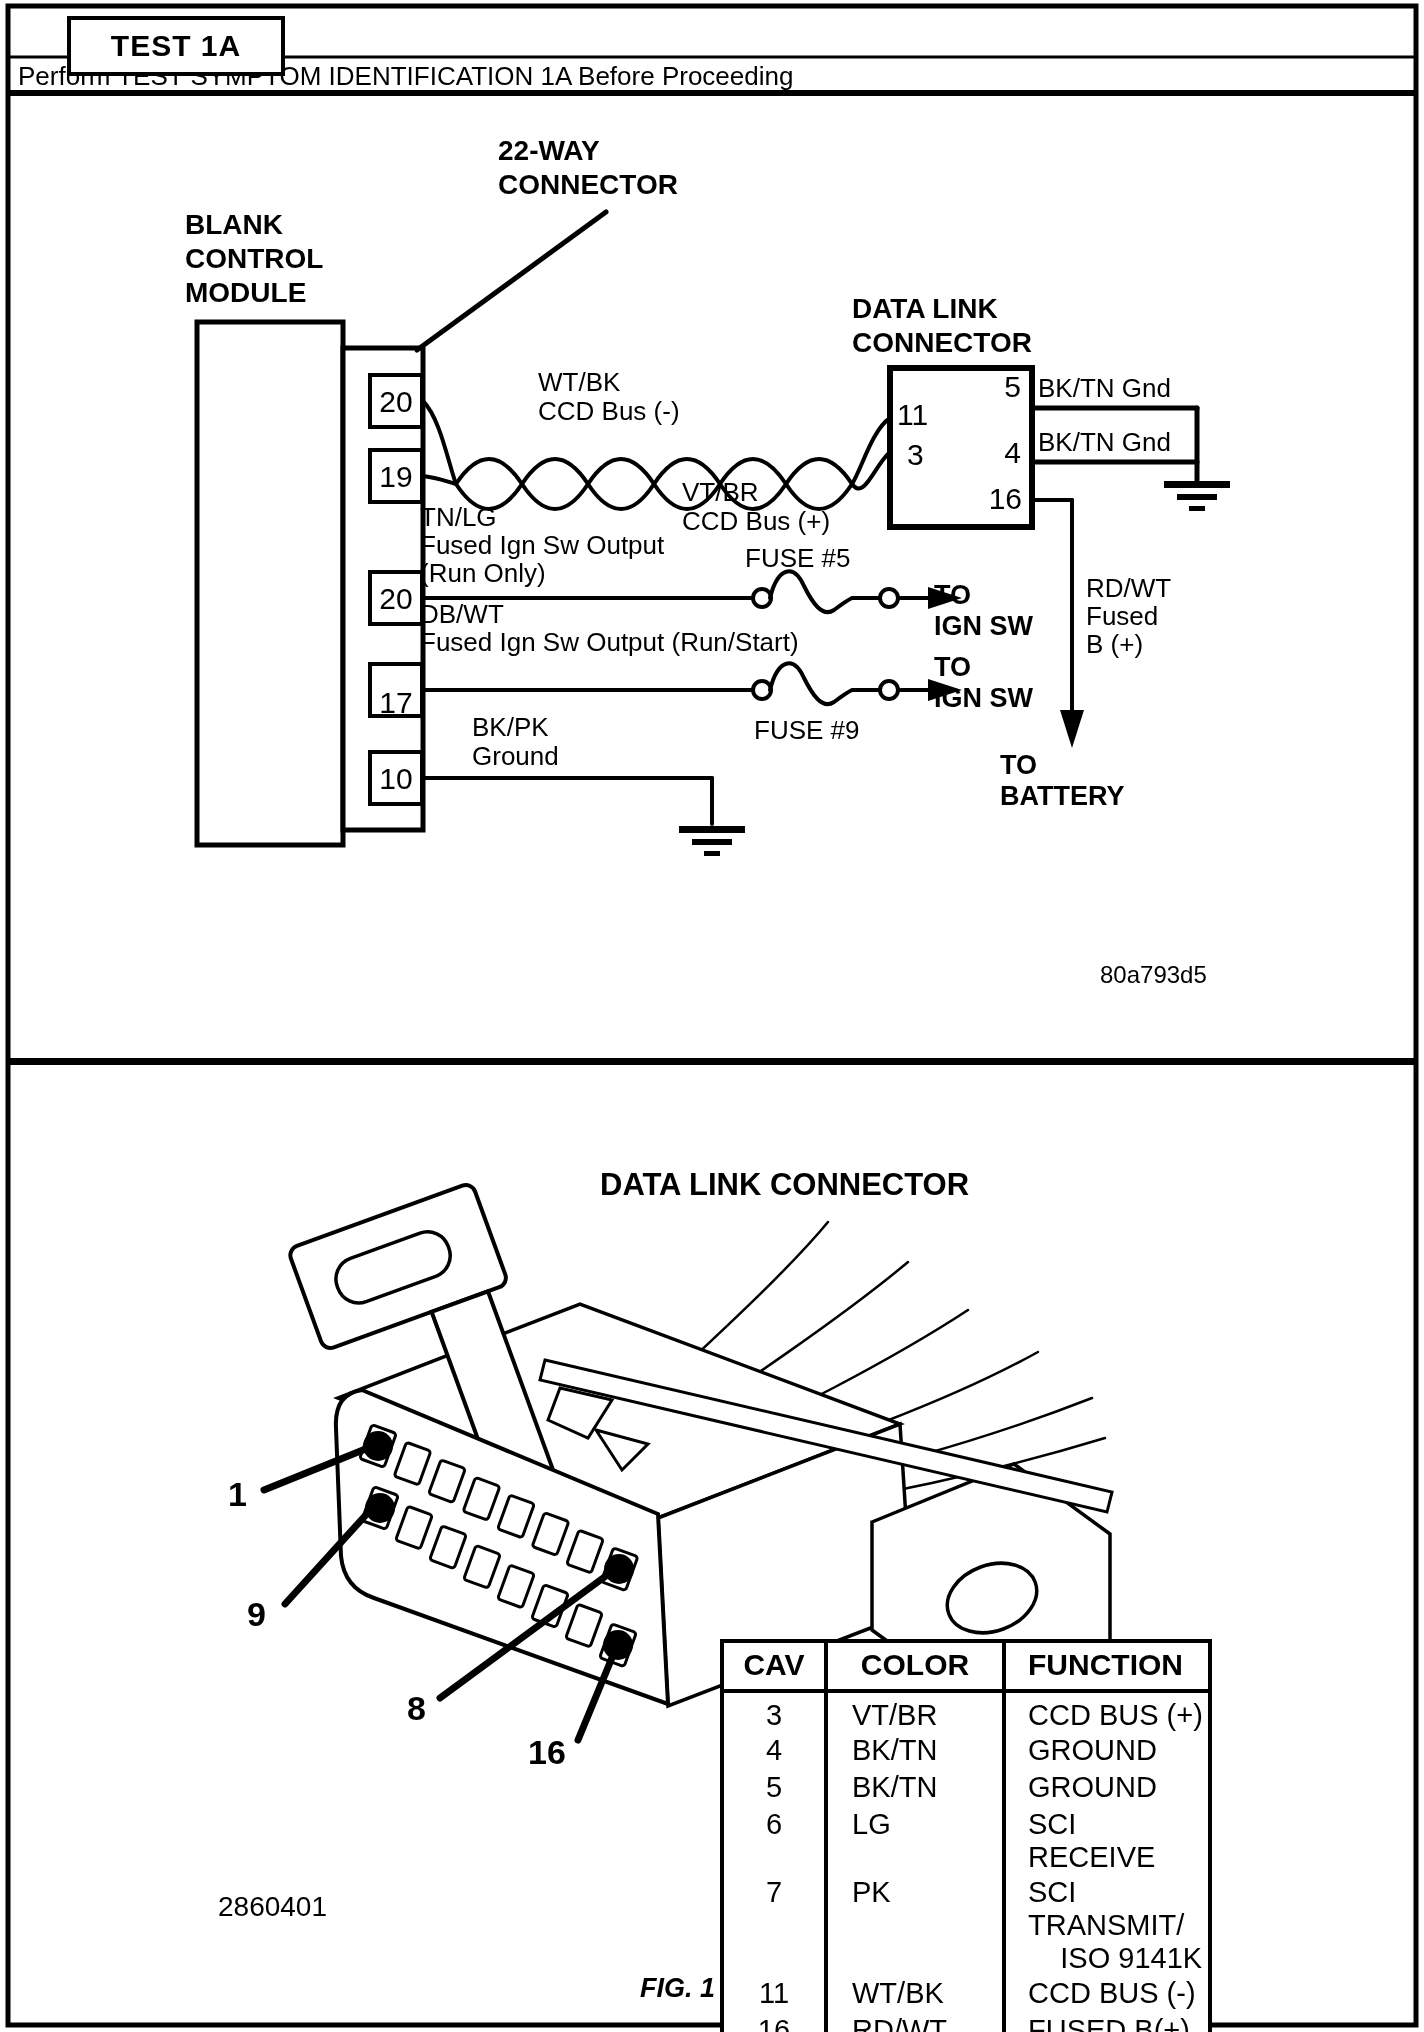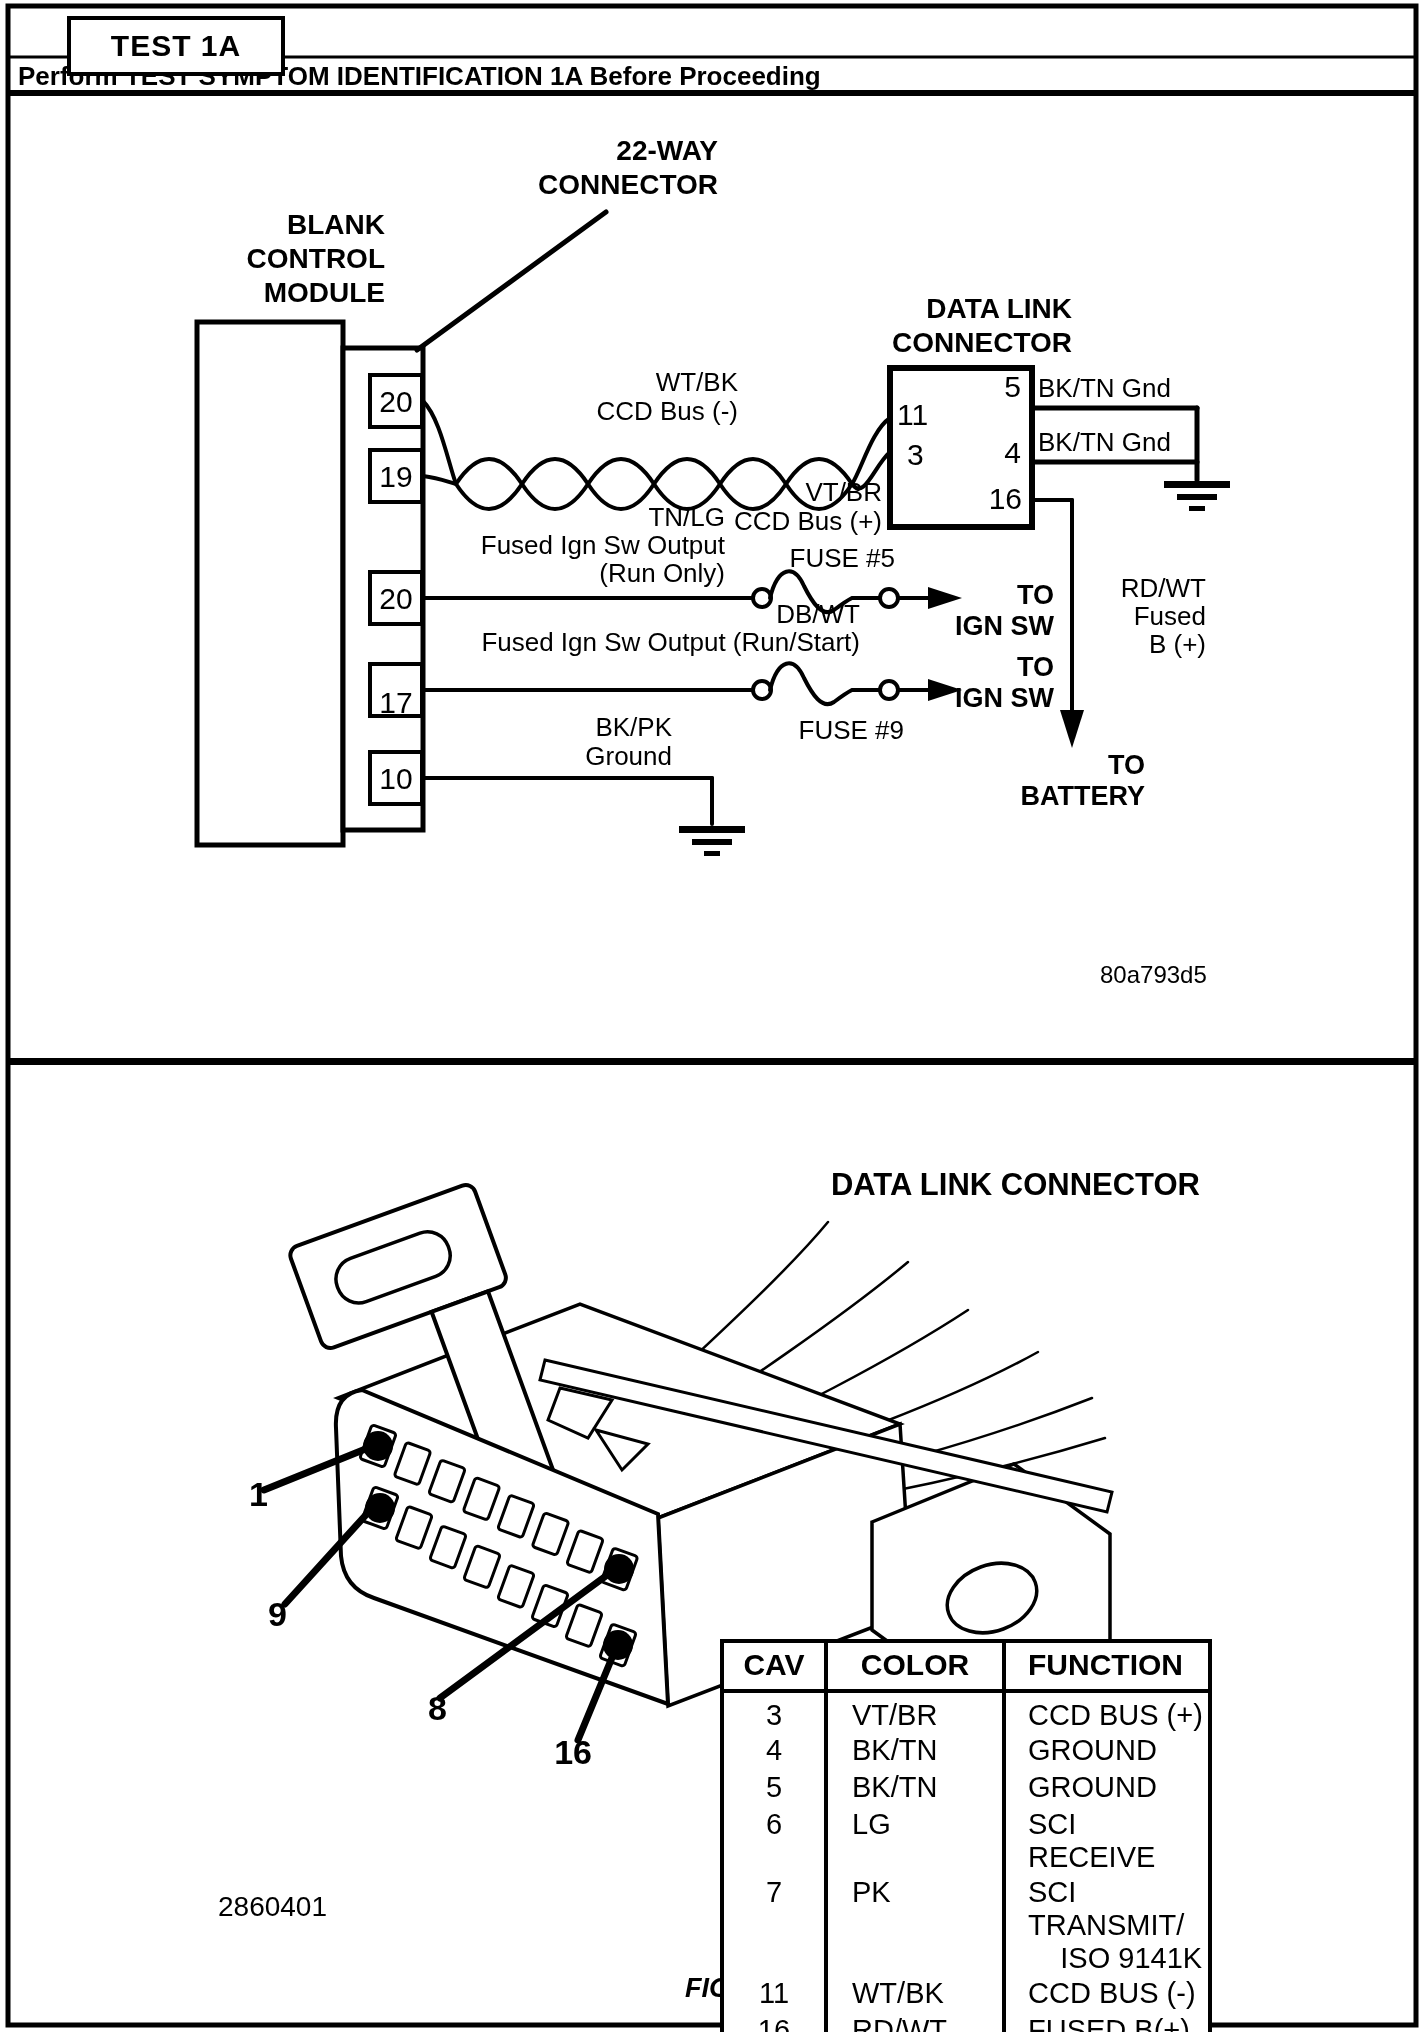--- a/index.html
+++ b/index.html
@@ -1,31 +1,31 @@
 <!DOCTYPE html>
 <html><head>
 <meta charset="utf-8">
 <style>
   html,body { margin:0; padding:0; background:#fff; }
   .page {
     position:relative; width:1424px; height:2032px; background:#ffffff;
     font-family:"Liberation Sans", sans-serif; color:#000; overflow:hidden;
   }
   svg.art { position:absolute; left:0; top:0; z-index:1; }
-  .lbl { position:absolute; z-index:2; white-space:pre-line; text-align:right;
+  .lbl { position:absolute; z-index:2; white-space:pre-line; text-align:left;
          font-size:26px; line-height:29px; color:#000; }
   .bold { font-weight:bold; }
   .left { text-align:left; }
   .test-box {
     position:absolute; left:28px; top:16px; width:210px; height:52px; z-index:3;
     border:4px solid #000; background:#fff; display:flex; align-items:center; justify-content:center;
     font-weight:bold; font-size:30px; letter-spacing:1px;margin-left:39px;
   }
   .hdr-title { position:absolute; left:258px; top:20px; font-weight:bold; font-size:26px; z-index:2; }
-  .hdr-sub   { position:absolute; left:18px;  top:61px; font-weight:bold; font-size:26px; z-index:2; }
+  .hdr-sub   { position:absolute; left:18px;  top:61px; font-weight:normal; font-size:26px; z-index:2; }
   .pin-num { position:absolute; width:52px; text-align:center; font-size:30px; z-index:2; }
   .dlc-pin { position:absolute; font-size:30px; z-index:2; }
   .pin-table {
     position:absolute; left:720px; top:1639px; width:492px; z-index:2;
     border-collapse:collapse; background:#fff; font-size:29px;
     border:4px solid #000;
   }
   .pin-table th { font-weight:bold; font-size:30px; padding:5px 0 7px; border-bottom:4px solid #000; text-align:center; }
   .pin-table th.func, .pin-table td.func { text-align:left; padding-left:22px; }
   .pin-table th + th, .pin-table td + td { border-left:4px solid #000; }

